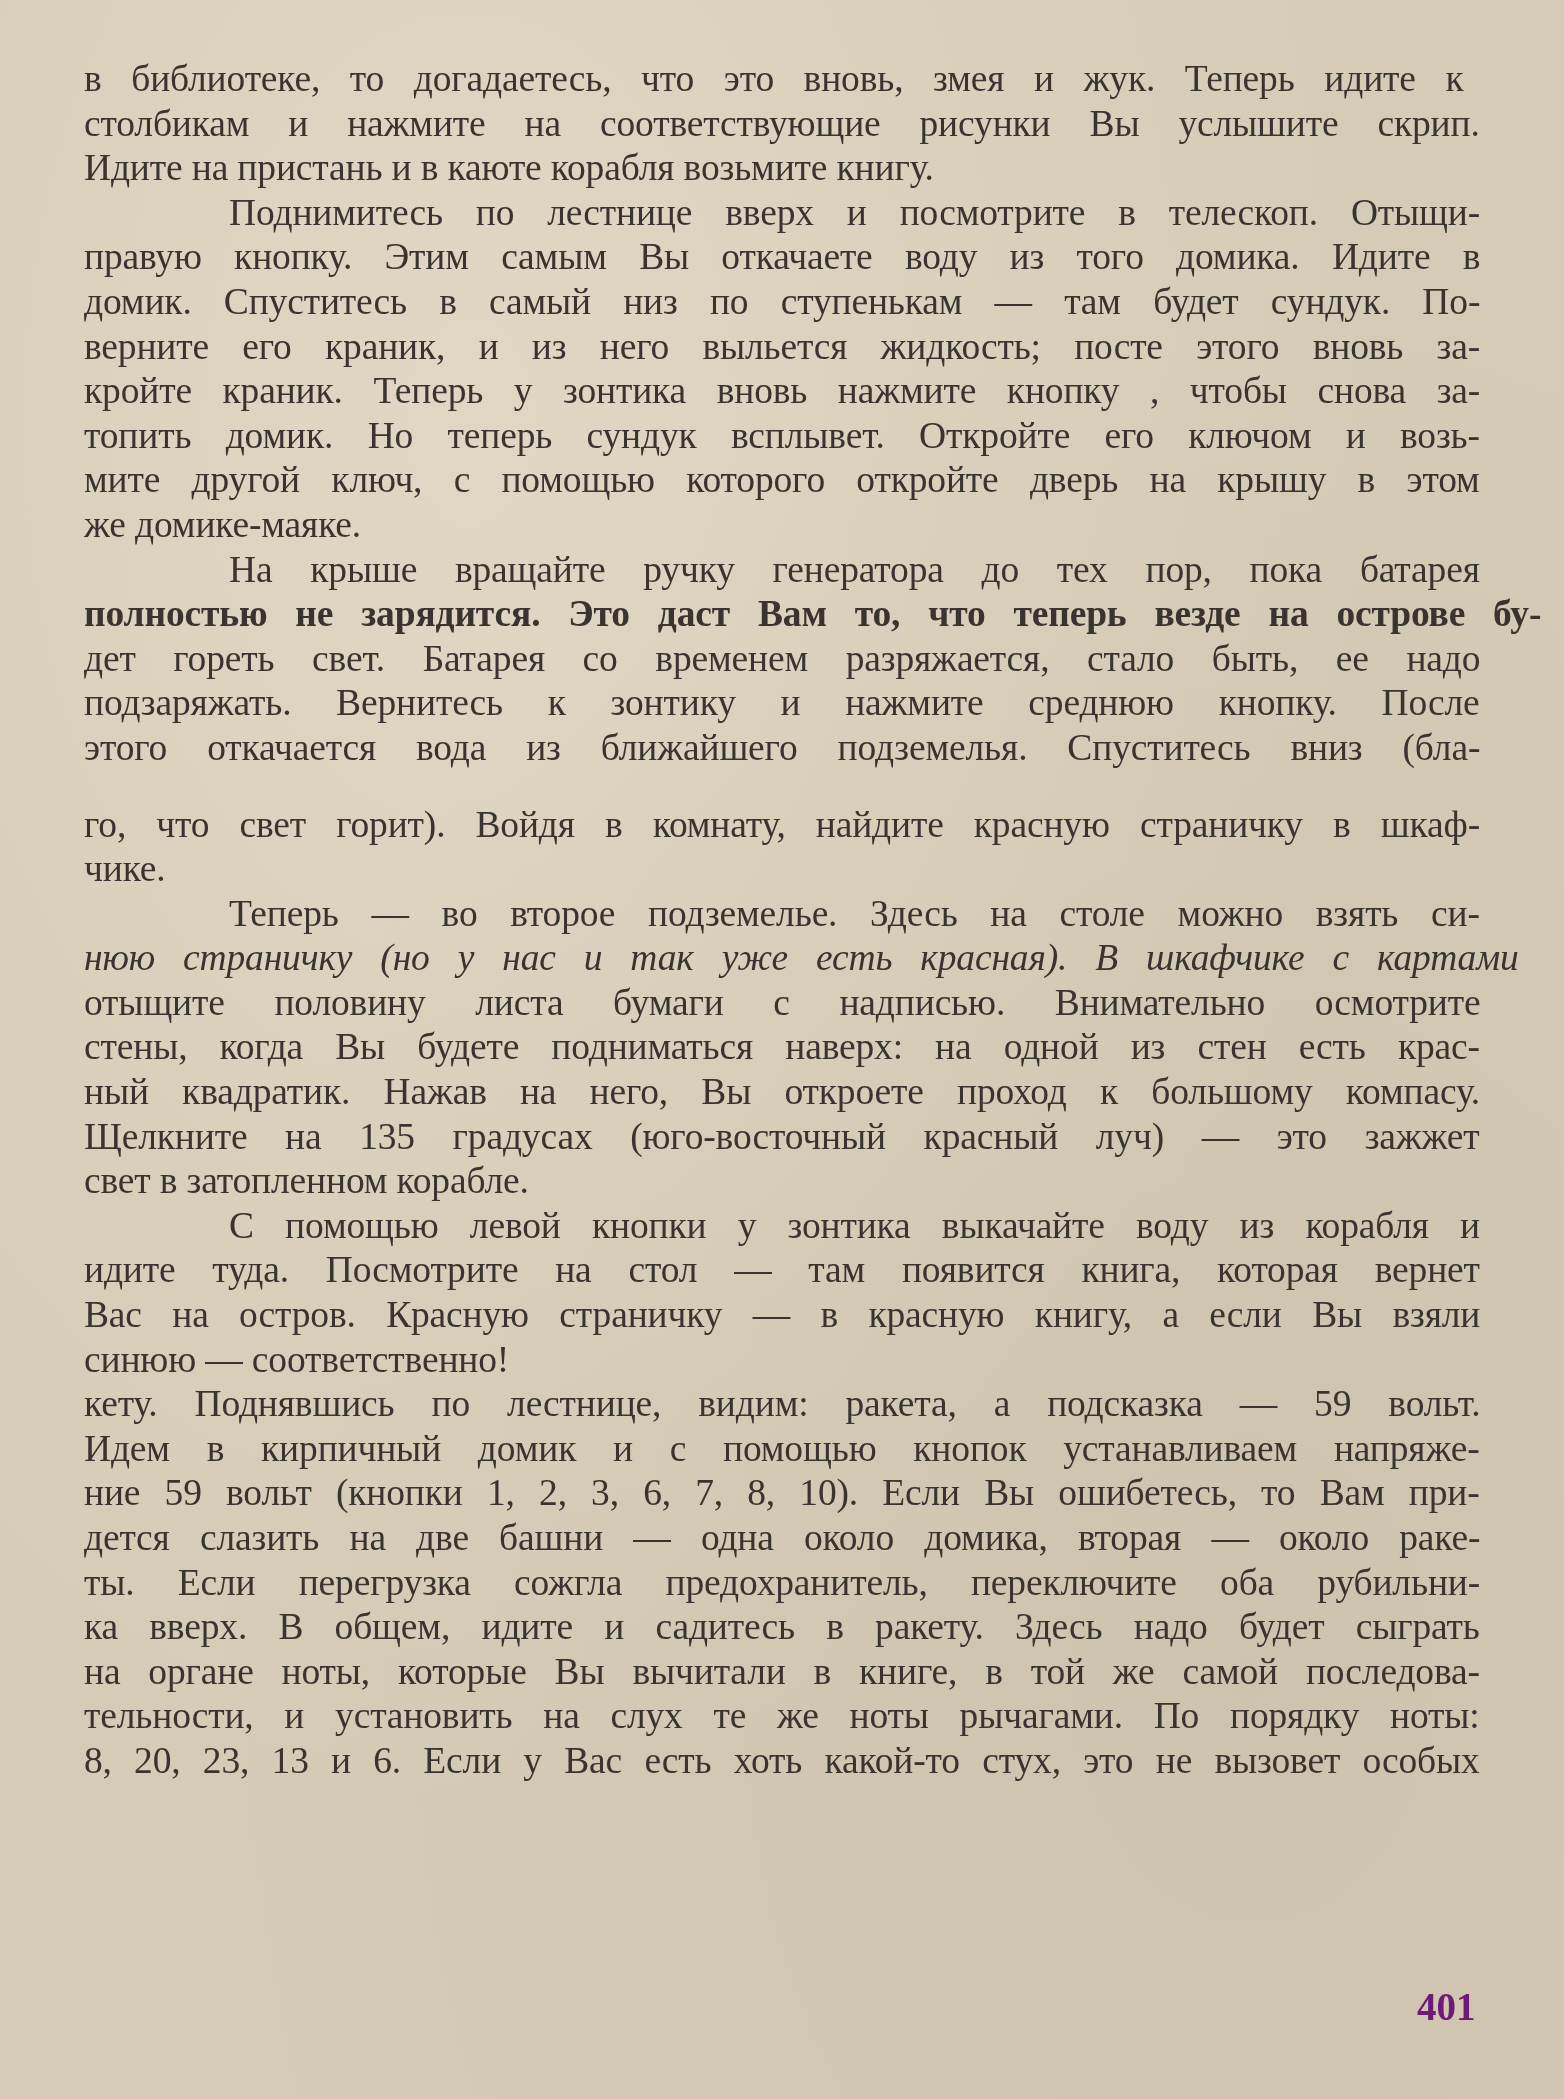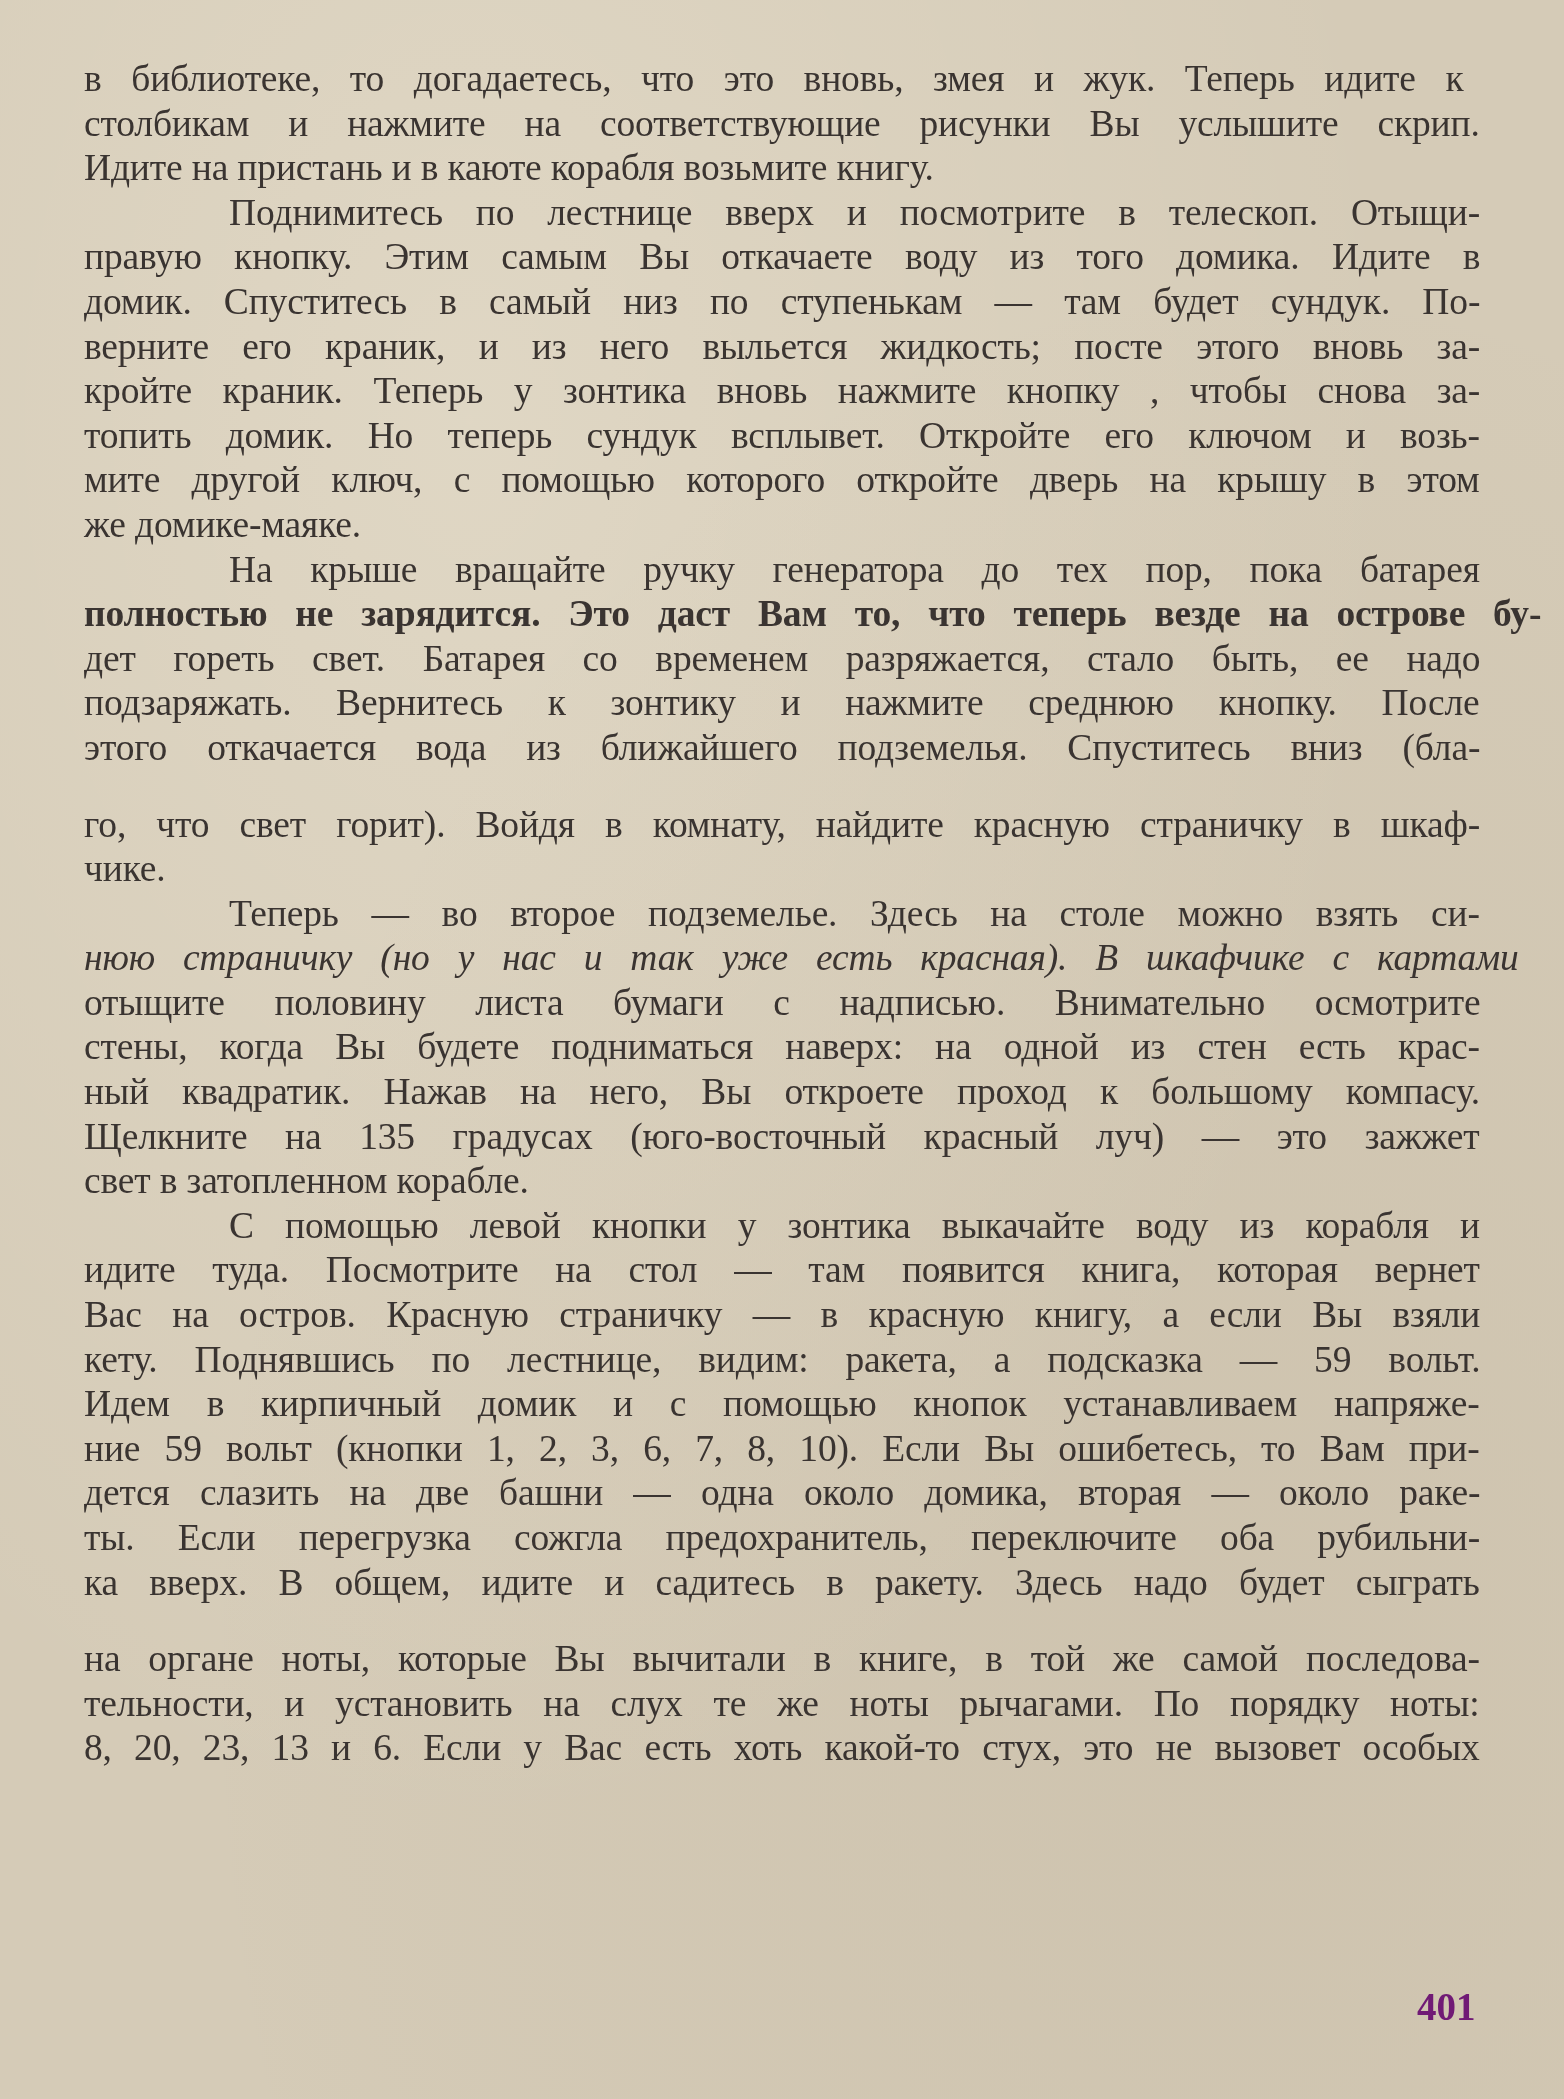--- a/index.html
+++ b/index.html
@@ -89,28 +89,29 @@
     <span class="line" style="display: block; word-spacing: 22.9091px; text-align-last: left;">стены, когда Вы будете подниматься наверх: на одной из стен есть крас-</span>
     <span class="line" style="display: block; word-spacing: 24px; text-align-last: left;">ный квадратик. Нажав на него, Вы откроете проход к большому компасу.</span>
     <span class="line" style="display: block; word-spacing: 28.4444px; text-align-last: left;">Щелкните на 135 градусах (юго-восточный красный луч) — это зажжет</span>
     <span class="line last">свет в затопленном корабле.</span>
   </p>
 
   <p class="para">
     <span class="line indent" style="display: block; word-spacing: 22px; text-align-last: left;">С помощью левой кнопки у зонтика выкачайте воду из корабля и</span>
     <span class="line" style="display: block; word-spacing: 27.6px; text-align-last: left;">идите туда. Посмотрите на стол — там появится книга, которая вернет</span>
     <span class="line" style="display: block; word-spacing: 21.1667px; text-align-last: left;">Вас на остров. Красную страничку — в красную книгу, а если Вы взяли</span>
+    <span class="line last">синюю — соответственно!</span>
   </p>
 
   <p class="para">
     <span class="line" style="display: block; word-spacing: 27.8px; text-align-last: left;">кету. Поднявшись по лестнице, видим: ракета, а подсказка — 59 вольт.</span>
     <span class="line" style="display: block; word-spacing: 27.5556px; text-align-last: left;">Идем в кирпичный домик и с помощью кнопок устанавливаем напряже-</span>
     <span class="line" style="display: block; word-spacing: 15px; text-align-last: left;">ние 59 вольт (кнопки 1, 2, 3, 6, 7, 8, 10). Если Вы ошибетесь, то Вам при-</span>
     <span class="line" style="display: block; word-spacing: 21px; text-align-last: left;">дется слазить на две башни — одна около домика, вторая — около раке-</span>
     <span class="line" style="display: block; word-spacing: 34px; text-align-last: left;">ты. Если перегрузка сожгла предохранитель, переключите оба рубильни-</span>
     <span class="line" style="display: block; word-spacing: 22.0833px; text-align-last: left;">ка вверх. В общем, идите и садитесь в ракету. Здесь надо будет сыграть</span>
-    <span class="line" style="display: block; word-spacing: 18.6667px; text-align-last: left; margin-top: 32px;">на органе ноты, которые Вы вычитали в книге, в той же самой последова-</span>
+    <span class="line" style="display: block; word-spacing: 18.6667px; text-align-last: left;">на органе ноты, которые Вы вычитали в книге, в той же самой последова-</span>
     <span class="line" style="display: block; word-spacing: 21.5455px; text-align-last: left;">тельности, и установить на слух те же ноты рычагами. По порядку ноты:</span>
     <span class="line" style="display: block; word-spacing: 13.0625px; text-align-last: left;">8, 20, 23, 13 и 6. Если у Вас есть хоть какой-то стух, это не вызовет особых</span>
   </p>
 </div>
 
 <div class="page-number">401</div>
 
 </body></html>

